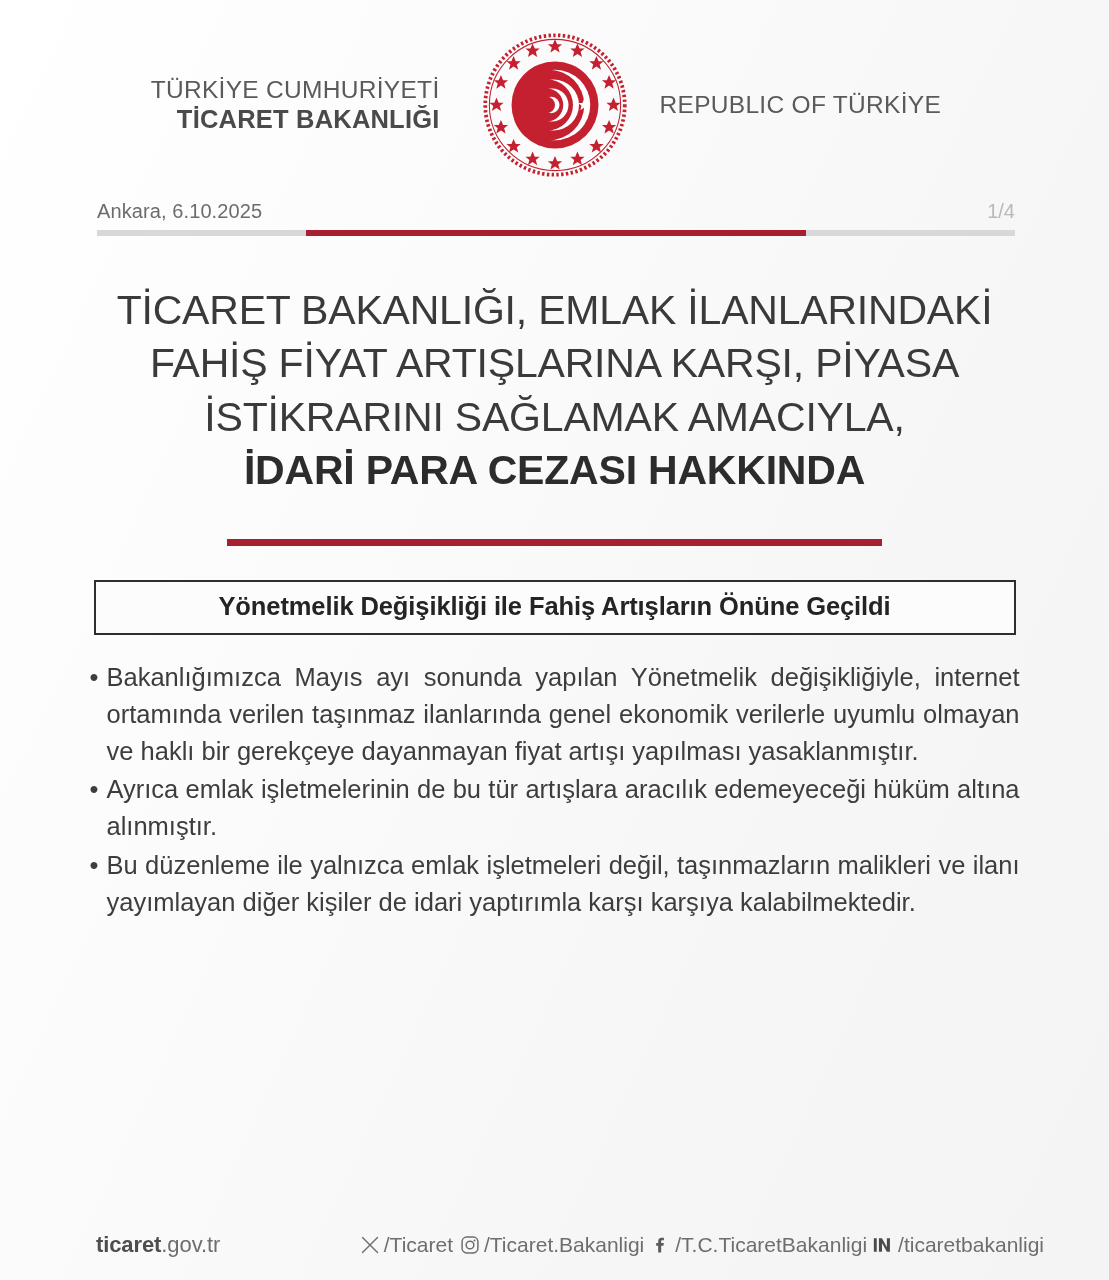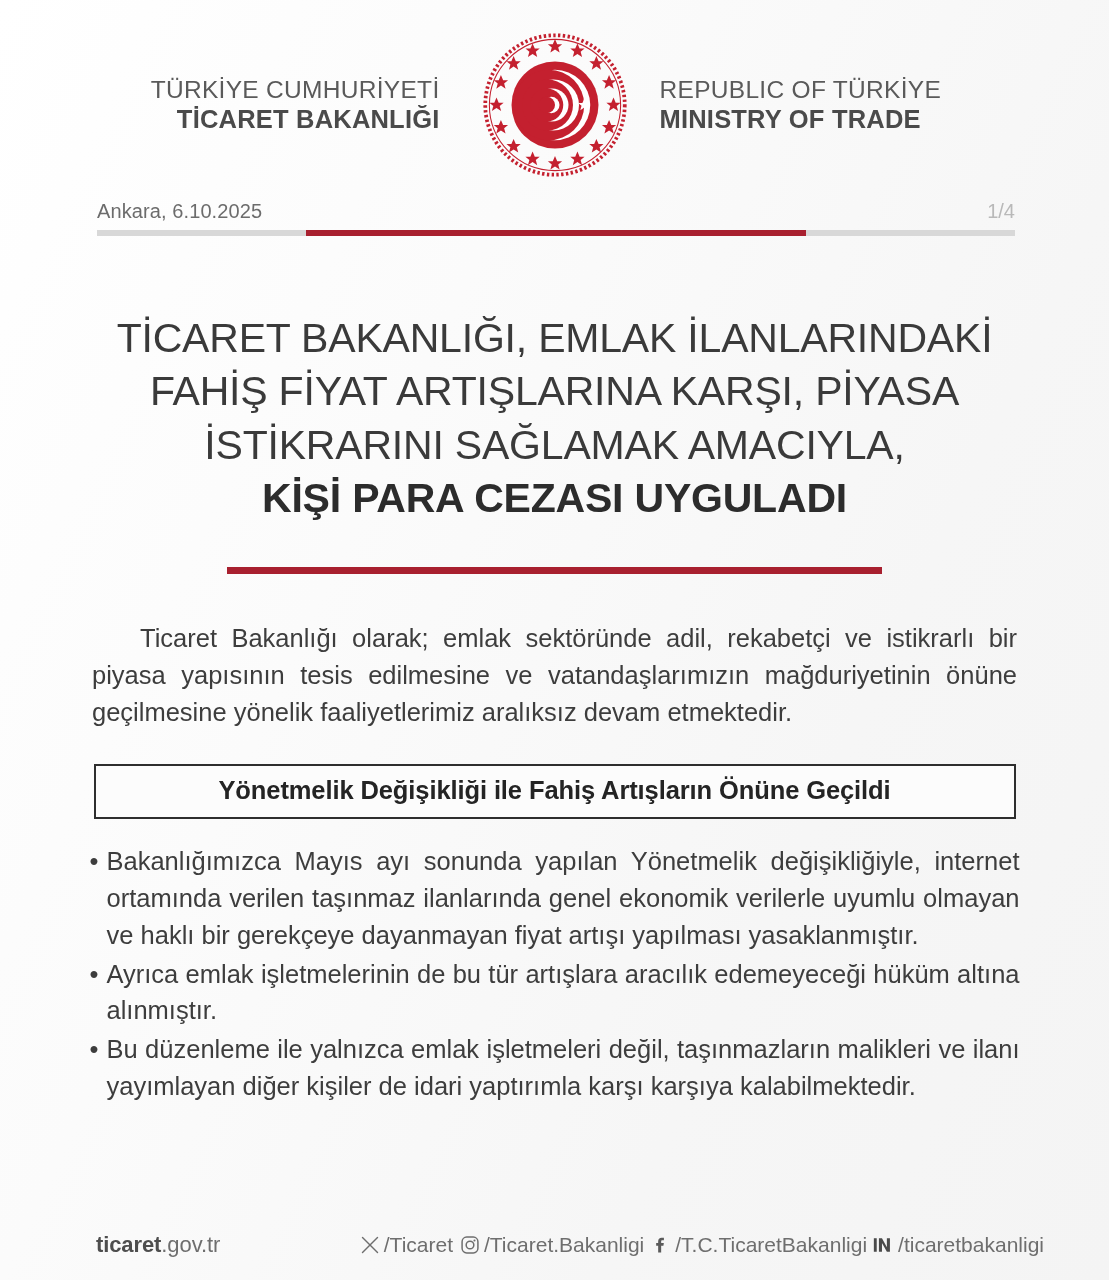--- a/index.html
+++ b/index.html
@@ -95,21 +95,21 @@
     display: flex;
     height: 6px;
   }
   .rule-gray-l { flex: 0 0 209px; background: #d8d8d8; }
   .rule-red    { flex: 0 0 500px; background: #a8202f; }
   .rule-gray-r { flex: 1 1 auto;  background: #d8d8d8; }
 
   
   .headline {
     text-align: center;
-    margin: 76px auto 0 auto;
+    margin: 48px auto 0 auto;
     width: 960px;
   }
   .headline .hl {
     font-size: 41px;
     line-height: 1.30;
     color: #3a3a3a;
     font-weight: 400;
     letter-spacing: -0.2px;
   }
   .headline .hl-bold {
@@ -319,45 +319,43 @@
         </g>
 
         <g fill="#ffffff" transform="translate(139,100) scale(0.85)">
           <use href="#st"></use>
         </g>
       </svg>
     </div>
 
     <div class="hdr-right">
       <div class="hdr-line1">REPUBLIC OF TÜRKİYE</div>
-      <div class="hdr-line2">MINISTRY OF TRADE</div>
     </div>
   </div>
 
   <div class="meta-row">
     <div class="meta-place">Ankara, 6.10.2025</div>
     <div class="meta-page">1/4</div>
   </div>
 
   <div class="rule-row">
     <div class="rule-gray-l"></div>
     <div class="rule-red"></div>
     <div class="rule-gray-r"></div>
   </div>
 
   <div class="headline">
     <div class="hl">TİCARET BAKANLIĞI, EMLAK İLANLARINDAKİ</div>
     <div class="hl">FAHİŞ FİYAT ARTIŞLARINA KARŞI, PİYASA</div>
     <div class="hl">İSTİKRARINI SAĞLAMAK AMACIYLA,</div>
-    <div class="hl-bold">KİŞİ PARA CEZASI UYGULADI</div>
+    <div class="hl-bold">İDARİ PARA CEZASI HAKKINDA</div>
   </div>
 
   <div class="red-rule"></div>
 
-  <p class="intro">Ticaret Bakanlığı olarak; emlak sektöründe adil, rekabetçi ve istikrarlı bir piyasa yapısının tesis edilmesine ve vatandaşlarımızın mağduriyetinin önüne geçilmesine yönelik faaliyetlerimiz aralıksız devam etmektedir.</p>
 
   <div class="subtitle-box">
     <span class="st-text">Yönetmelik Değişikliği ile Fahiş Artışların Önüne Geçildi</span>
   </div>
 
   <div class="bullets">
 
     <div class="bullet">
       <span class="bullet-dot">•</span>
       <span class="bullet-text">Bakanlığımızca Mayıs ayı sonunda yapılan Yönetmelik değişikliğiyle, internet ortamında verilen taşınmaz ilanlarında genel ekonomik verilerle uyumlu olmayan ve haklı bir gerekçeye dayanmayan fiyat artışı yapılması yasaklanmıştır.</span>

